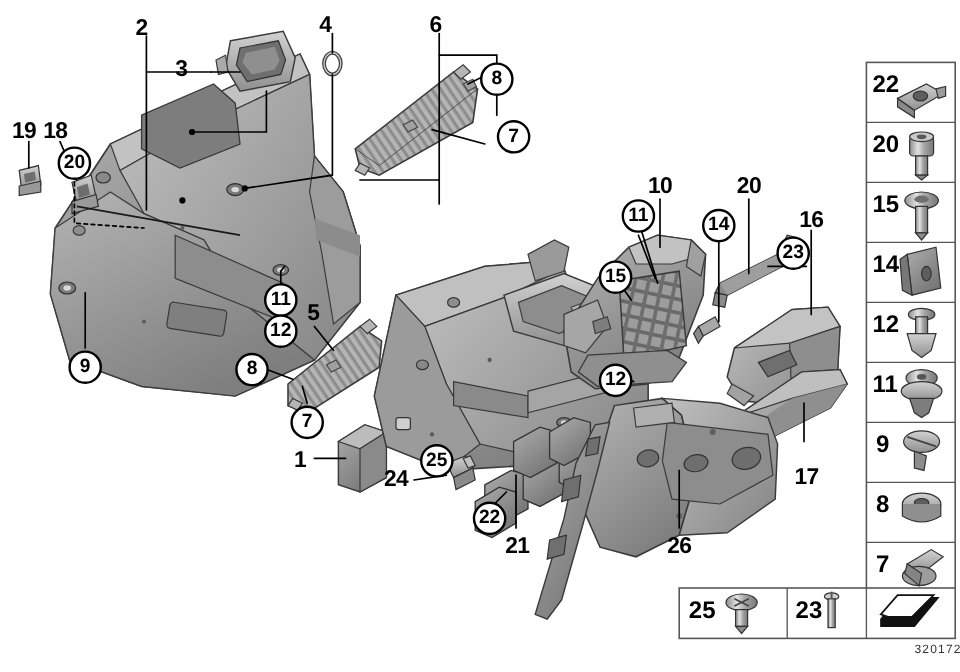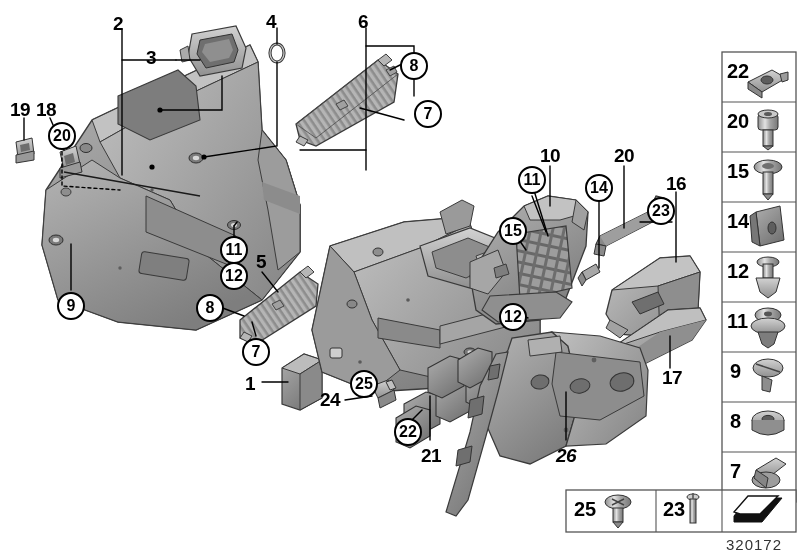--- a/index.html
+++ b/index.html
@@ -7,21 +7,21 @@
        font-family:"Liberation Sans", sans-serif;color:#000;}
   #sheet{position:relative;width:800px;height:560px;background:#fff;}
   svg{display:block;}
   .lbl{position:absolute;font-weight:bold;font-size:19px;line-height:19px;
        color:#000;letter-spacing:-0.5px;white-space:nowrap;}
   .clbl{position:absolute;width:28px;height:28px;border:2px solid #000;
         border-radius:50%;background:#fff;font-weight:bold;font-size:16px;
         display:flex;align-items:center;justify-content:center;
         box-sizing:border-box;}
   .sblbl{position:absolute;font-weight:bold;font-size:20px;color:#000;}
-  .pnum{position:absolute;font-size:15px;color:#333;letter-spacing:1px;}
+  .pnum{position:absolute;font-size:10px;color:#333;letter-spacing:1px;margin-left:36px;}
 </style>
 </head>
 <body>
 
 <div id="sheet">
 
   <svg id="art" width="800" height="560" viewBox="0 0 800 560">
     <defs>
       <linearGradient id="gA" x1="0" y1="0" x2="0.6" y2="1">
         <stop offset="0" stop-color="#b4b4b4"></stop>
@@ -415,26 +415,26 @@
   <div class="clbl" style="left:242px;top:338px;">7</div>
   <div class="lbl" style="left:245px;top:374px;">1</div>
   <div class="lbl" style="left:540px;top:146px;text-align:center;">10</div>
   <div class="clbl" style="left:518px;top:166px;">11</div>
   <div class="clbl" style="left:585px;top:174px;">14</div>
   <div class="lbl" style="left:614px;top:146px;">20</div>
   <div class="clbl" style="left:647px;top:197px;">23</div>
   <div class="lbl" style="left:666px;top:174px;">16</div>
   <div class="clbl" style="left:499px;top:217px;">15</div>
   <div class="clbl" style="left:499px;top:303px;">12</div>
-  <div class="lbl" style="left:662px;top:368px;">17</div>
+  <div class="lbl" style="left:662px;top:388px;">17</div>
   <div class="clbl" style="left:350px;top:370px;">25</div>
   <div class="lbl" style="left:320px;top:390px;">24</div>
   <div class="clbl" style="left:394px;top:418px;">22</div>
   <div class="lbl" style="left:421px;top:446px;text-align:center;">21</div>
-  <div class="lbl" style="left:556px;top:446px;font-style:italic;">26</div>
+  <div class="lbl" style="left:556px;top:446px;">26</div>
 
   <div class="sblbl" style="left:727px;top:60px;">22</div>
   <div class="sblbl" style="left:727px;top:110px;">20</div>
   <div class="sblbl" style="left:727px;top:160px;">15</div>
   <div class="sblbl" style="left:727px;top:210px;">14</div>
   <div class="sblbl" style="left:727px;top:260px;">12</div>
   <div class="sblbl" style="left:727px;top:310px;">11</div>
   <div class="sblbl" style="left:730px;top:360px;">9</div>
   <div class="sblbl" style="left:730px;top:410px;">8</div>
   <div class="sblbl" style="left:730px;top:460px;">7</div>

